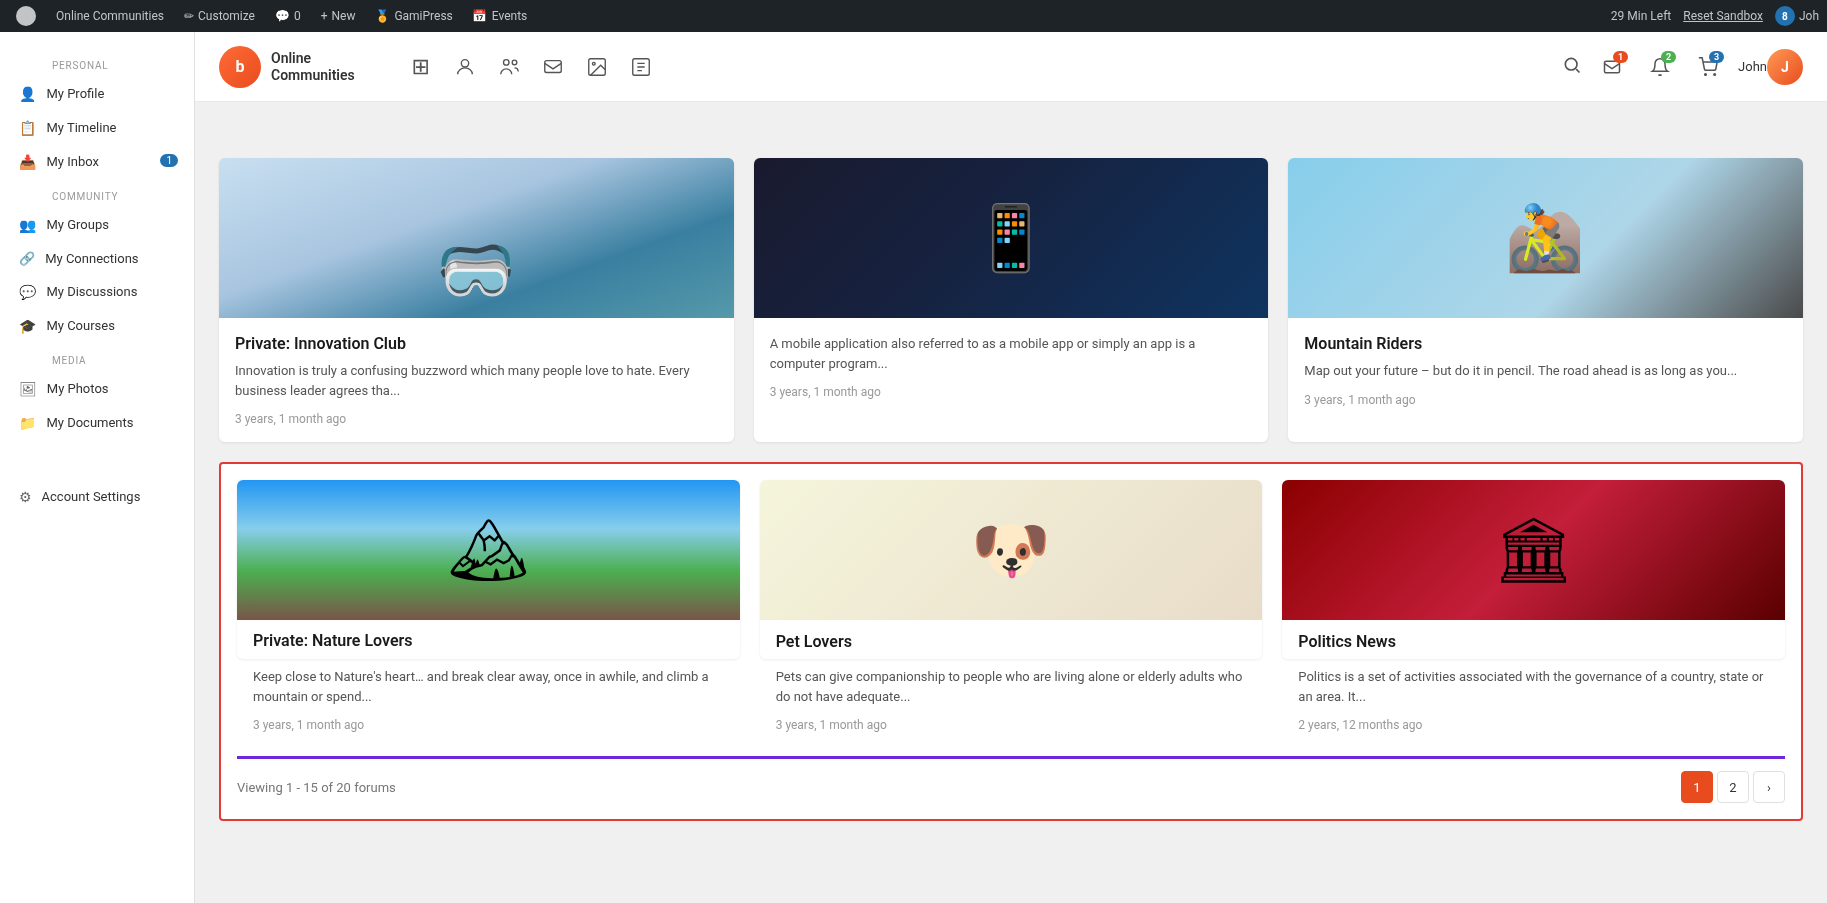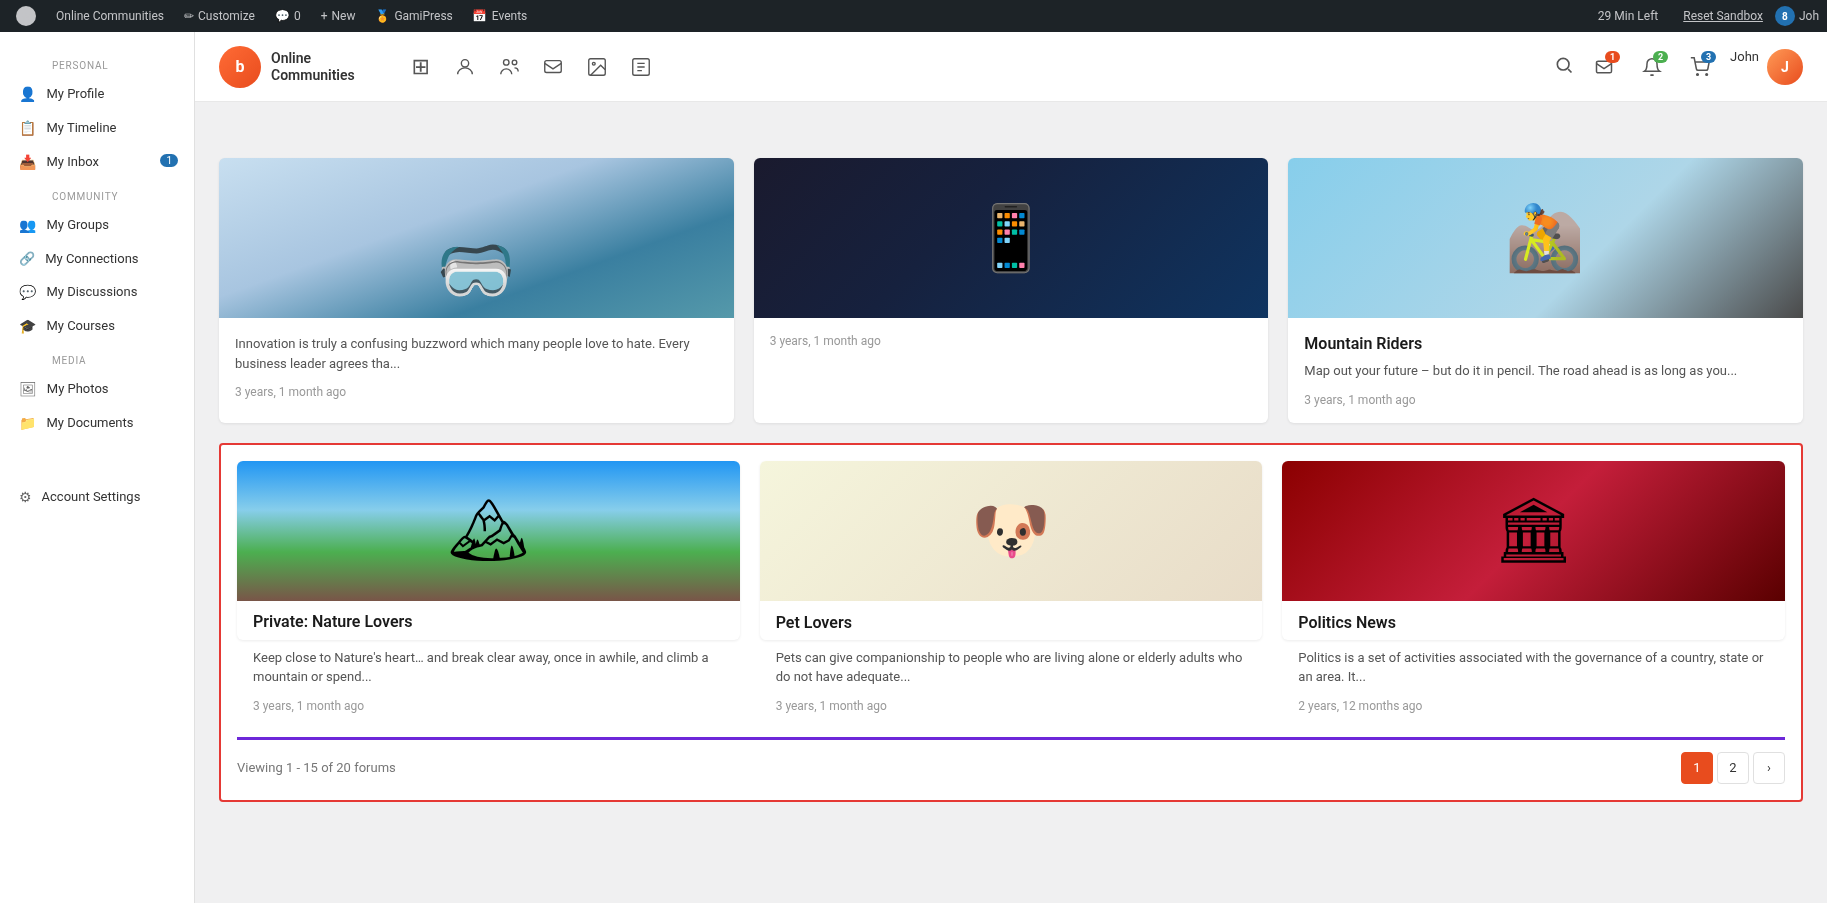--- a/index.html
+++ b/index.html
@@ -16,21 +16,21 @@
       font-size: 12px;
       position: fixed;
       top: 0; left: 0; right: 0;
       z-index: 1000;
       gap: 4px;
     }
     .wp-admin-bar .ab-item { display: flex; align-items: center; gap: 4px; padding: 0 8px; height: 32px; cursor: pointer; }
     .wp-admin-bar .separator { flex: 1; }
     .wp-admin-bar .ab-right { display: flex; align-items: center; gap: 4px; }
     .wp-logo { width: 20px; height: 20px; background: #c3c4c7; border-radius: 50%; display: flex; align-items: center; justify-content: center; font-size: 10px; }
-    .ab-timer { color: #c3c4c7; font-size: 12px; margin-right: 21px; }
+    .ab-timer { color: #c3c4c7; font-size: 12px; margin-right: 8px; }
     .ab-reset { color: #c3c4c7; font-size: 12px; text-decoration: underline; cursor: pointer; margin-right: 8px; }
     .ab-user-bubble { width: 20px; height: 20px; background: #2271b1; border-radius: 50%; display: flex; align-items: center; justify-content: center; color: #fff; font-size: 10px; font-weight: bold; }
 
     
     .main-layout { display: flex; margin-top: 32px; min-height: calc(100vh - 32px); }
 
     
     .sidebar {
       width: 195px;
       min-width: 195px;
@@ -117,21 +117,21 @@
       top: 2px; right: 2px;
       background: #e84c1e;
       color: #fff;
       border-radius: 10px;
       padding: 1px 5px;
       font-size: 9px;
       font-weight: bold;
     }
     .header-badge.green { background: #4CAF50; }
     .header-badge.blue { background: #2271b1; }
-    .header-user { display: flex; gap: 8px; cursor: pointer; }
+    .header-user { display: flex; align-items: center; cursor: pointer; }
     .header-user-name { font-size: 13px; color: #333; }
     .header-avatar {
       width: 36px; height: 36px;
       border-radius: 50%;
       background: linear-gradient(135deg, #ff9a56, #e84c1e);
       display: flex; align-items: center; justify-content: center;
       color: #fff; font-size: 14px; font-weight: bold;
     }
 
     
@@ -454,30 +454,32 @@
 
   <div class="content-area">
 
     <div class="cards-grid">
 
       <div class="forum-card">
         <div class="forum-card-image">
           <div class="img-vr-content"></div>
         </div>
         <div class="forum-card-body">
+          <div class="forum-card-title">Private: Innovation Club</div>
           <div class="forum-card-desc">Innovation is truly a confusing buzzword which many people love to hate. Every business leader agrees tha...</div>
           <div class="forum-card-time">3 years, 1 month ago</div>
         </div>
       </div>
 
       <div class="forum-card">
         <div class="forum-card-image">
           <div class="img-mobile-content"></div>
         </div>
         <div class="forum-card-body">
+          <div class="forum-card-desc">A mobile application also referred to as a mobile app or simply an app is a computer program...</div>
           <div class="forum-card-time">3 years, 1 month ago</div>
         </div>
       </div>
 
       <div class="forum-card">
         <div class="forum-card-image">
           <div class="img-mountain-content"></div>
         </div>
         <div class="forum-card-body">
           <div class="forum-card-title">Mountain Riders</div>

